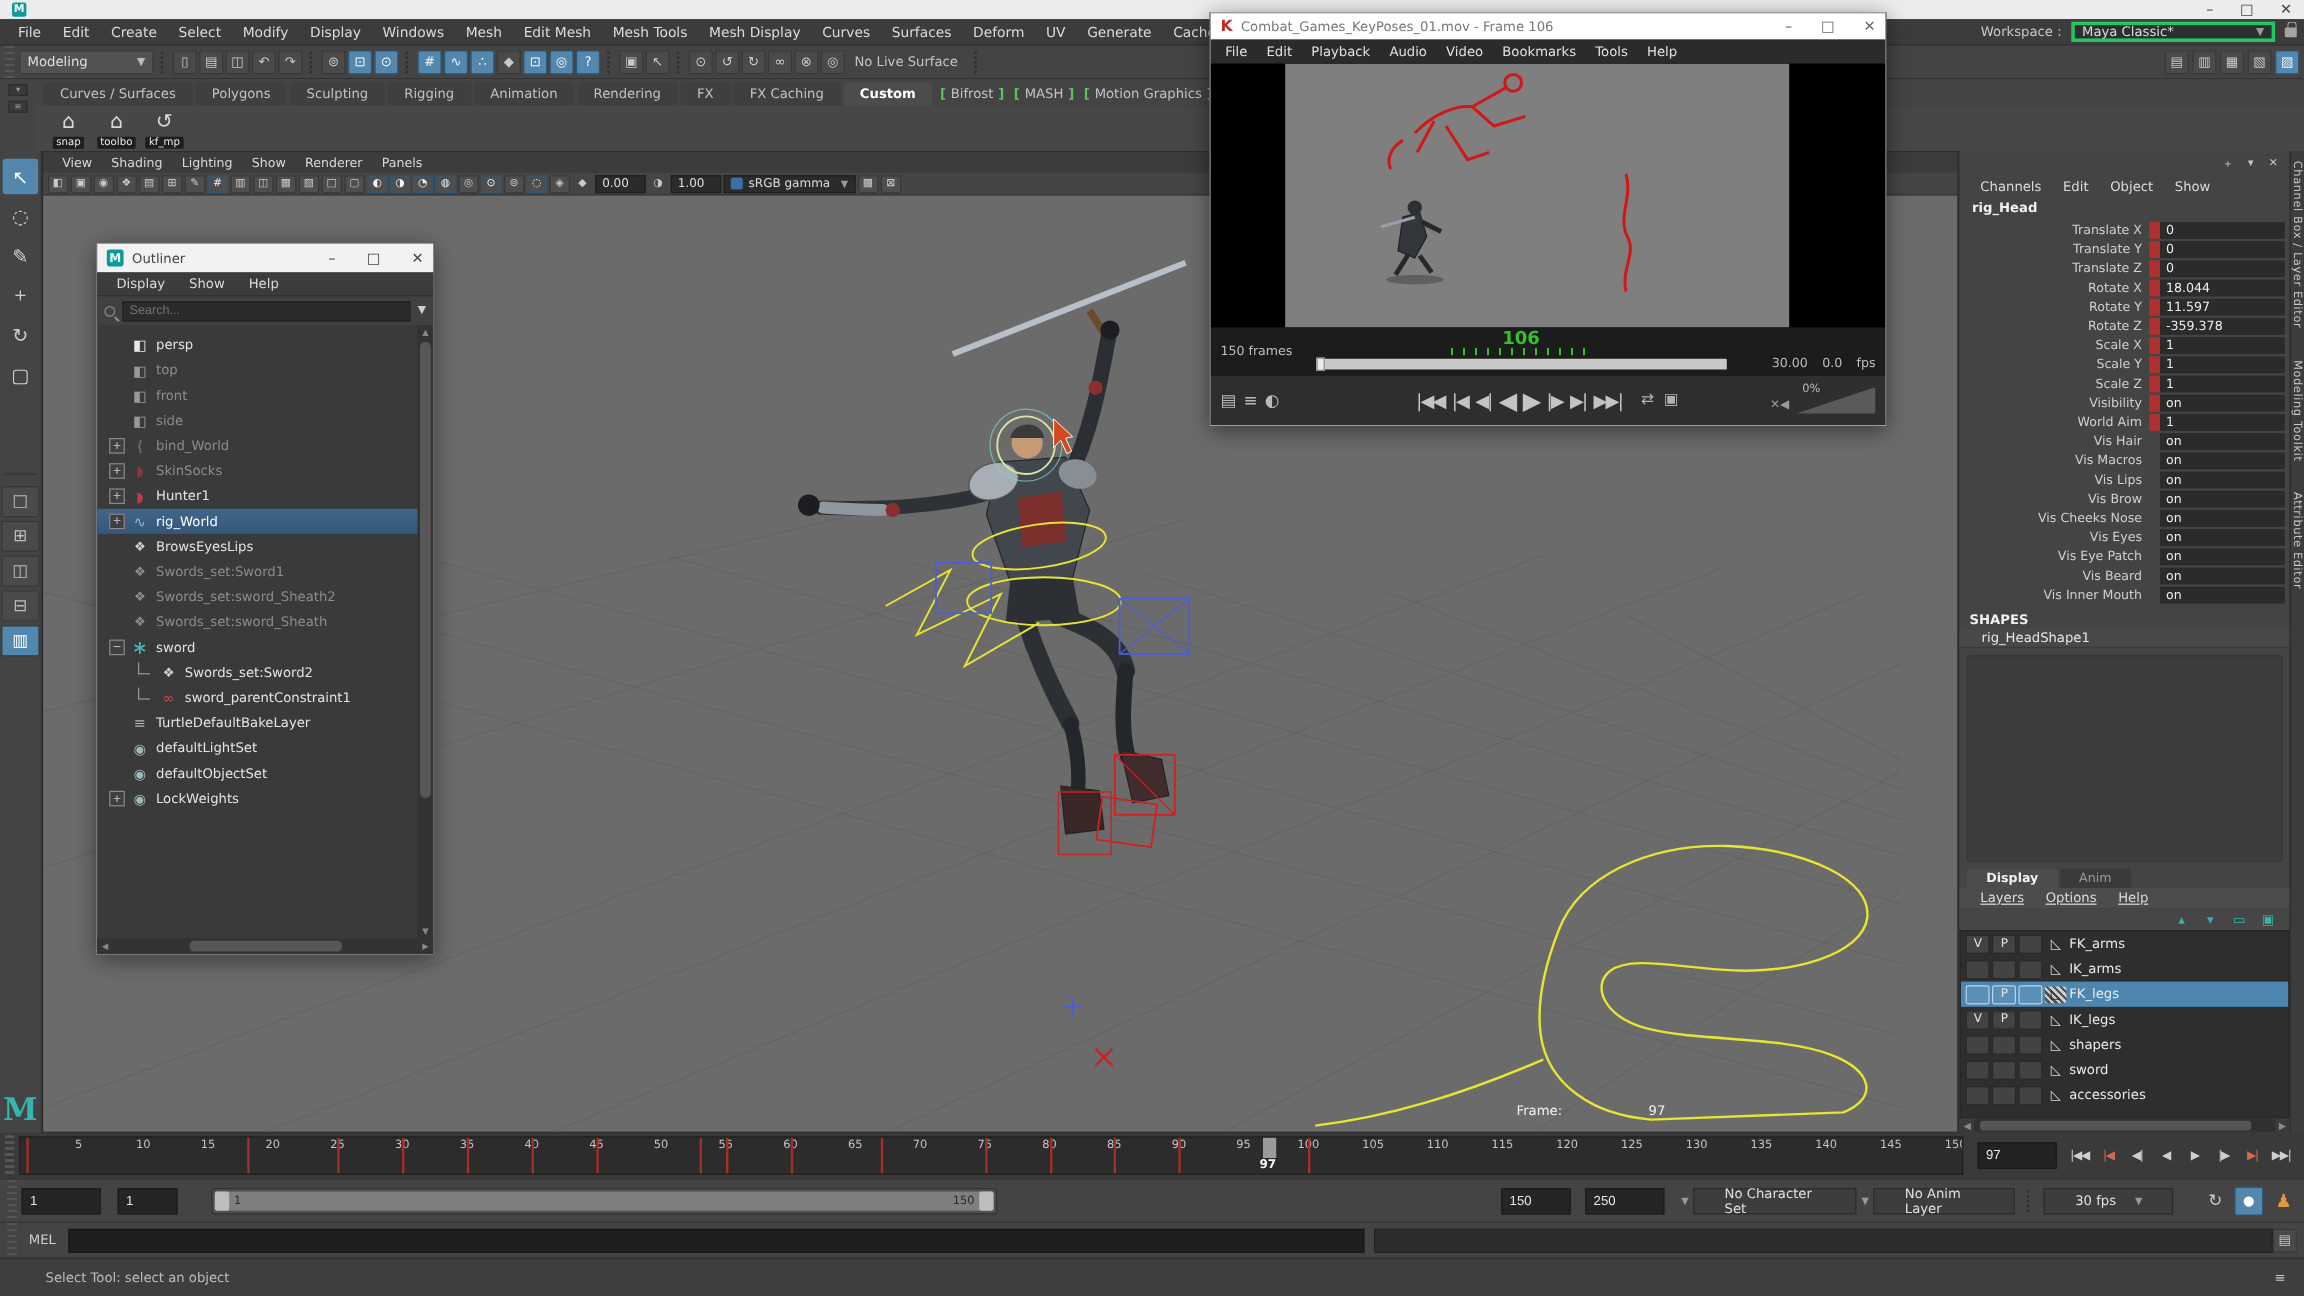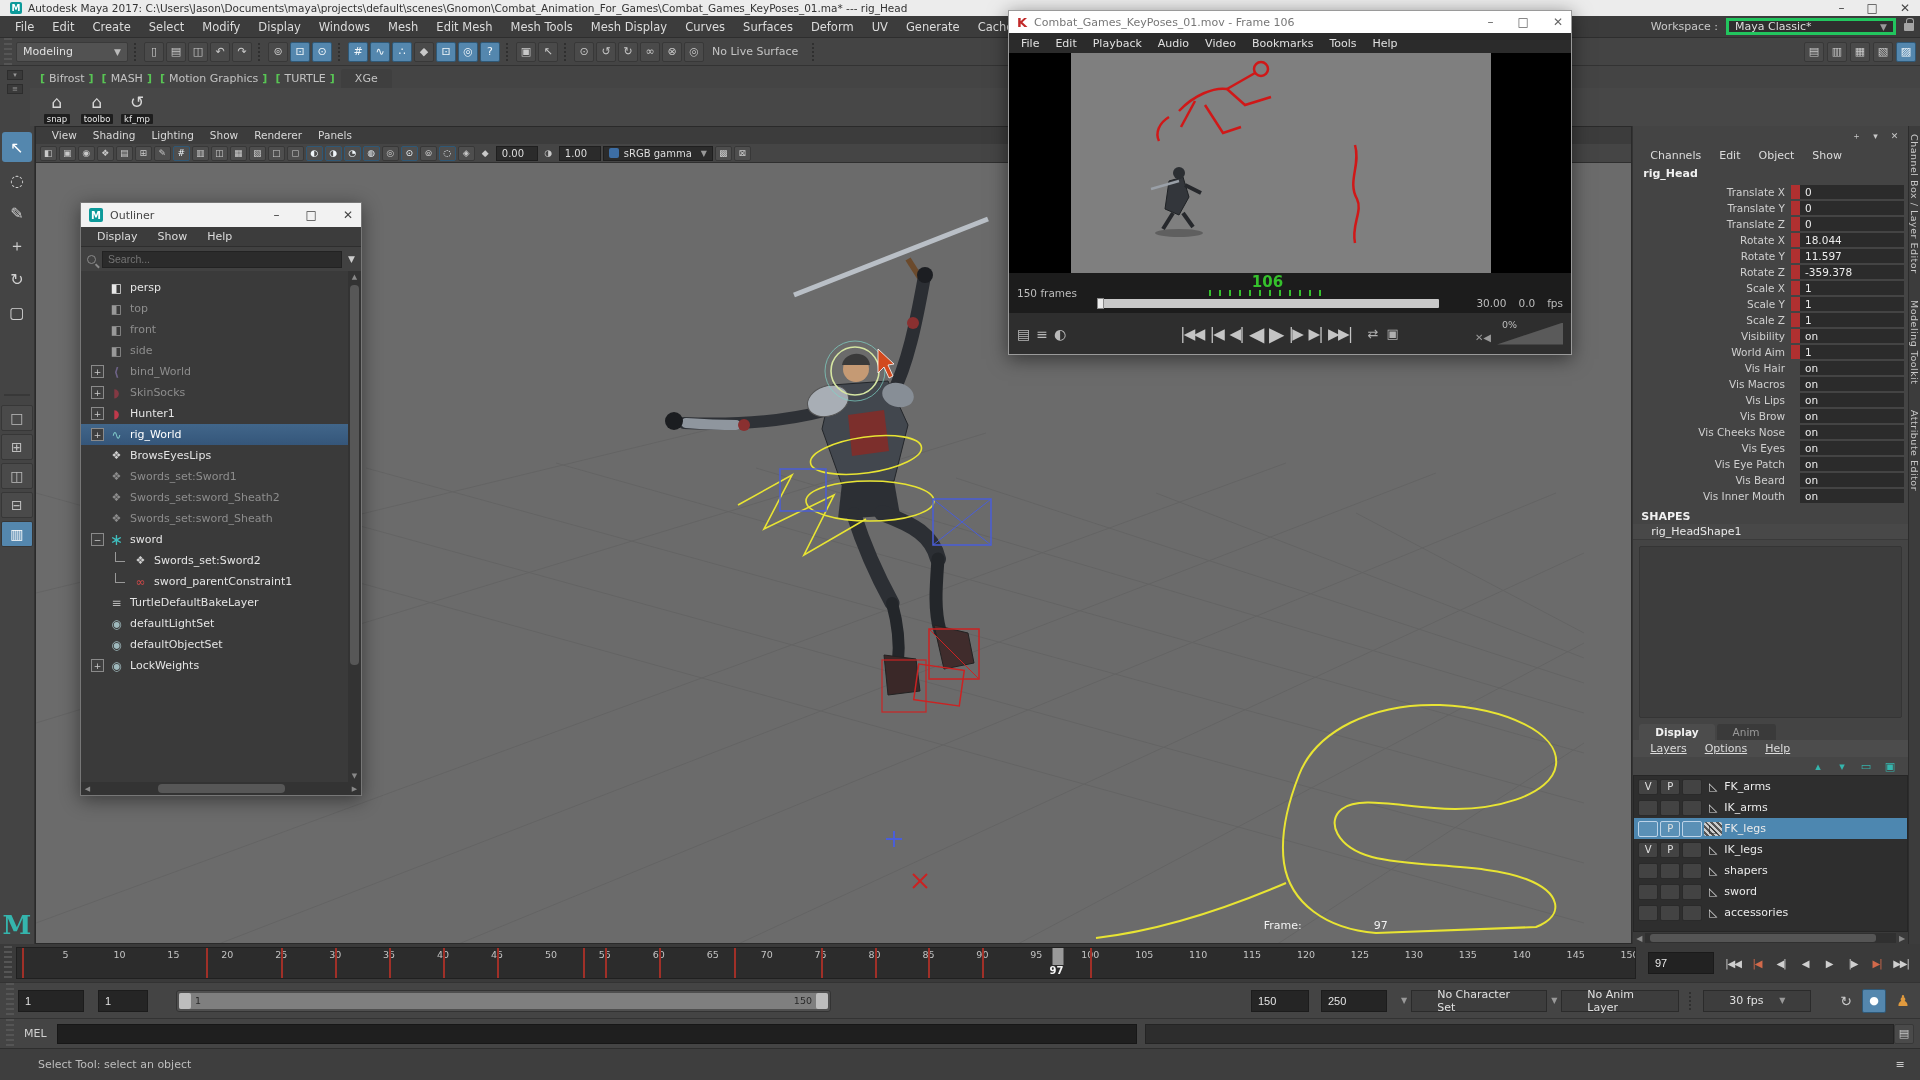--- a/index.html
+++ b/index.html
@@ -252,21 +252,20 @@
   #pl-vol .pct { position:absolute; right:46px; top:-4px; color:#bdbdbd; font-size:9.5px; }
   #pl-vol .ramp { width:66px; height:22px; background:#5a5a5a; clip-path:polygon(0 100%,100% 0,100% 100%); }
 </style>
 </head>
 <body>
 
 <div id="app">
 
   <div id="titlebar">
     <span class="mlogo">M</span>
-    <span>Autodesk Maya 2017: C:\Users\Jason\Documents\maya\projects\default\scenes\Gnomon\Combat_Animation_For_Games\Combat_Games_KeyPoses_01.ma* --- rig_Head</span>
     <span class="spacer"></span>
     <span class="winbtns">
       <span>–</span>
       <span>□</span>
       <span>✕</span>
     </span>
   </div>
 
   <div id="menubar">
     <span><span class="mitem">File</span><span class="mitem">Edit</span><span class="mitem">Create</span><span class="mitem">Select</span><span class="mitem">Modify</span><span class="mitem">Display</span><span class="mitem">Windows</span><span class="mitem">Mesh</span><span class="mitem">Edit Mesh</span><span class="mitem">Mesh Tools</span><span class="mitem">Mesh Display</span><span class="mitem">Curves</span><span class="mitem">Surfaces</span><span class="mitem">Deform</span><span class="mitem">UV</span><span class="mitem">Generate</span><span class="mitem">Cache</span><span class="mitem">Help</span></span>
@@ -335,20 +334,31 @@
       </div>
   </div>
 
   <div id="shelf">
     <div class="leftcol">
       <span class="mini">▾</span>
       <span class="mini">≡</span>
     </div>
     <div class="body">
       <div id="shelf-tabs">
+        <span style="display:flex;gap:2px;align-items:flex-end">
+            <span class="shtab">Curves / Surfaces</span>
+            <span class="shtab">Polygons</span>
+            <span class="shtab">Sculpting</span>
+            <span class="shtab">Rigging</span>
+            <span class="shtab">Animation</span>
+            <span class="shtab">Rendering</span>
+            <span class="shtab">FX</span>
+            <span class="shtab">FX Caching</span>
+            <span class="shtab active">Custom</span>
+          </span>
         <span style="display:flex;align-items:flex-end">
             <span class="plugtab">
               <span>Bifrost</span>
             </span>
             <span class="plugtab">
               <span>MASH</span>
             </span>
             <span class="plugtab">
               <span>Motion Graphics</span>
             </span>

